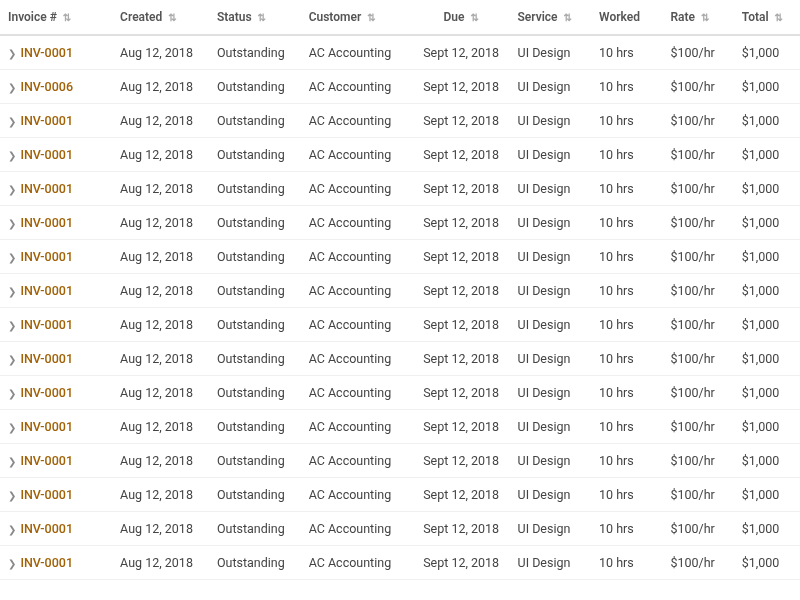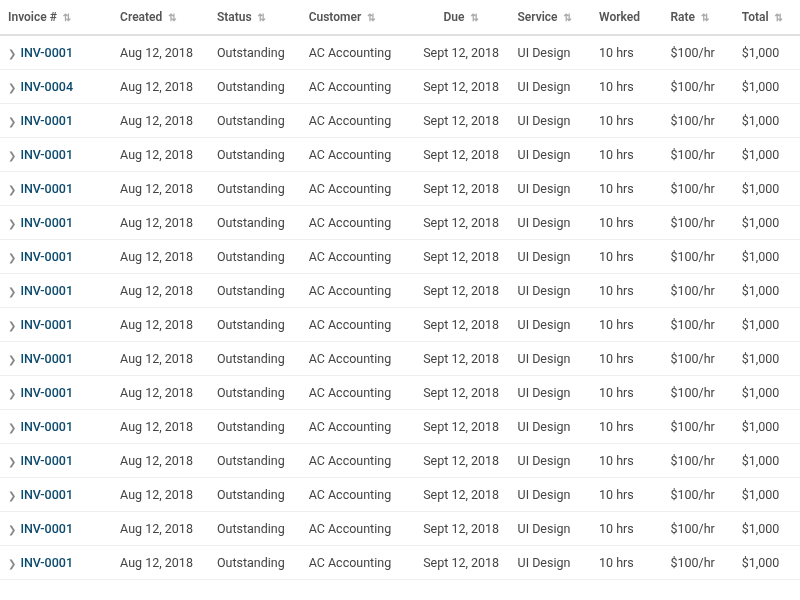--- a/index.html
+++ b/index.html
@@ -60,21 +60,21 @@
     }
 
     tbody td {
       padding: 9px 8px;
       color: #444;
       font-size: 12.5px;
       white-space: nowrap;
     }
 
     .invoice-link {
-      color: #0c4a6e;
+      color: #a16207;
       text-decoration: none;
       font-weight: 500;
     }
 
     .chevron {
       color: #888;
       font-size: 10px;
       margin-right: 4px;
     }
 
@@ -130,21 +130,21 @@
           <td class="col-created">Aug 12, 2018</td>
           <td class="col-status">Outstanding</td>
           <td class="col-customer">AC Accounting</td>
           <td class="col-due">Sept 12, 2018</td>
           <td class="col-service">UI Design</td>
           <td class="col-worked">10 hrs</td>
           <td class="col-rate">$100/hr</td>
           <td class="col-total">$1,000</td>
         </tr>
         <tr>
-          <td class="col-invoice"><span class="chevron">❯</span><a href="#" class="invoice-link">INV-0004</a></td>
+          <td class="col-invoice"><span class="chevron">❯</span><a href="#" class="invoice-link">INV-0006</a></td>
           <td class="col-created">Aug 12, 2018</td>
           <td class="col-status">Outstanding</td>
           <td class="col-customer">AC Accounting</td>
           <td class="col-due">Sept 12, 2018</td>
           <td class="col-service">UI Design</td>
           <td class="col-worked">10 hrs</td>
           <td class="col-rate">$100/hr</td>
           <td class="col-total">$1,000</td>
         </tr>
         <tr>

